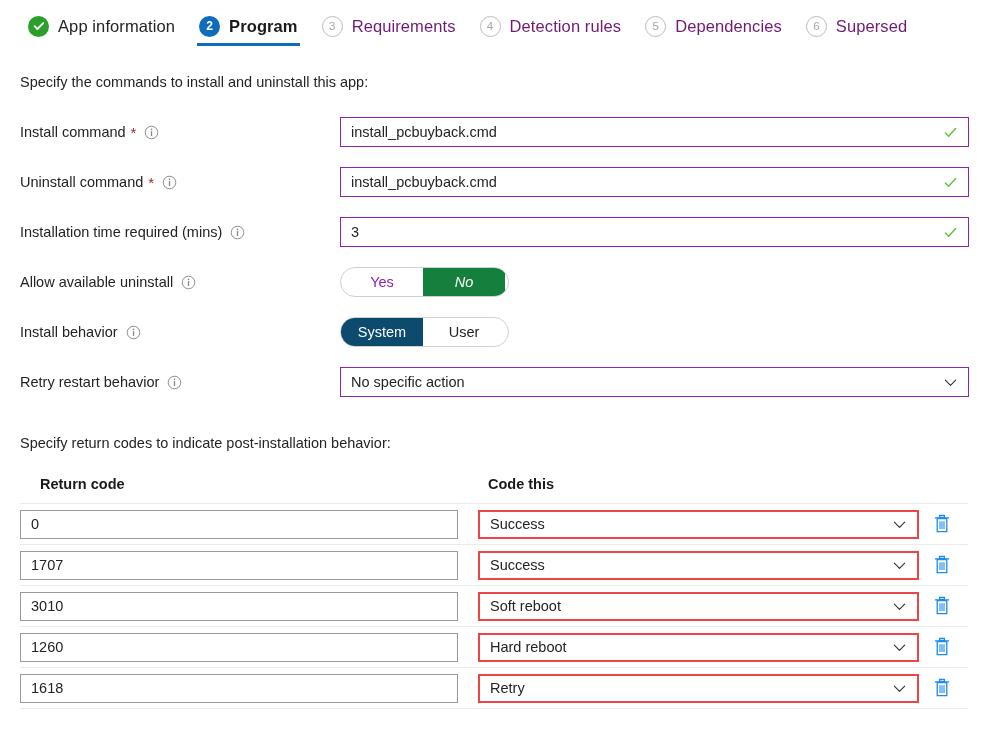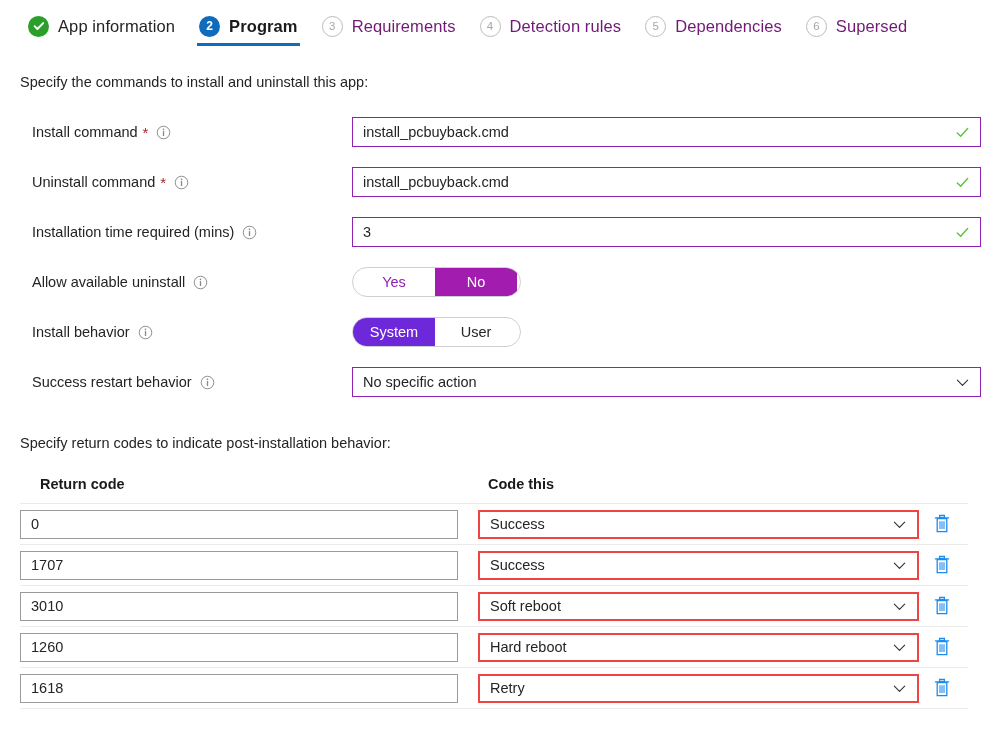--- a/index.html
+++ b/index.html
@@ -61,21 +61,21 @@
   .checkglyph { width: 12px; height: 12px; display: block; }
 
   
   .section-text {
     font-size: 14.5px;
     color: #242424;
     padding-left: 20px;
   }
   #intro-text { margin-top: 20px; }
 
-  .form { margin-top: 17px; padding-left: 12px; }
+  .form { margin-top: 17px; }
   .frow {
     display: flex;
     align-items: center;
     height: 50px;
     padding-left: 20px;
   }
   .flabel {
     width: 320px;
     flex: 0 0 320px;
     font-size: 14.5px;
@@ -149,25 +149,25 @@
     margin: 0;
     border-radius: 2px;
     display: inline-flex;
     align-items: center;
     justify-content: center;
     font-size: 14.5px;
   }
   .pillgroup.purple { width: 169px; }
   .pillgroup.purple .pill { min-width: 82px; }
   .pillgroup.purple .pill.off { color: #9021b1; }
-  .pillgroup.purple .pill.on  { background: #a21caf; color: #fff; }
+  .pillgroup.purple .pill.on  { background: #15803d; color: #fff; font-style: italic; }
   .pillgroup.blue { width: 169px; }
   .pillgroup.blue .pill { min-width: 82px; }
   .pillgroup.blue .pill.off { color: #242424; }
-  .pillgroup.blue .pill.on  { background: #6d28d9; color: #fff; }
+  .pillgroup.blue .pill.on  { background: #0c4a6e; color: #fff; }
 
   
   #return-text { margin-top: 28px; }
   .rc-table { margin-top: 25px; padding-left: 20px; }
   .rc-head {
     display: flex;
     align-items: center;
     font-size: 14.5px;
     font-weight: bold;
     color: #1b1a19;
@@ -368,21 +368,21 @@
     <div class="fcontrol">
       <div class="pillgroup blue">
         <span class="pill on">System</span>
         <span class="pill off">User</span>
       </div>
     </div>
   </div>
 
   <div class="frow">
     <div class="flabel">
-      <span>Success restart behavior</span>
+      <span>Retry restart behavior</span>
       <span class="infoicon">
         <svg viewBox="0 0 16 16" width="15" height="15" aria-hidden="true">
           <circle cx="8" cy="8" r="6.7" fill="none" stroke="#8a8886" stroke-width="1"></circle>
           <circle cx="8" cy="4.7" r="0.85" fill="#8a8886"></circle>
           <rect x="7.3" y="6.5" width="1.4" height="5.2" fill="#8a8886"></rect>
         </svg>
       </span>
     </div>
     <div class="fcontrol">
       <div class="dropdown">

